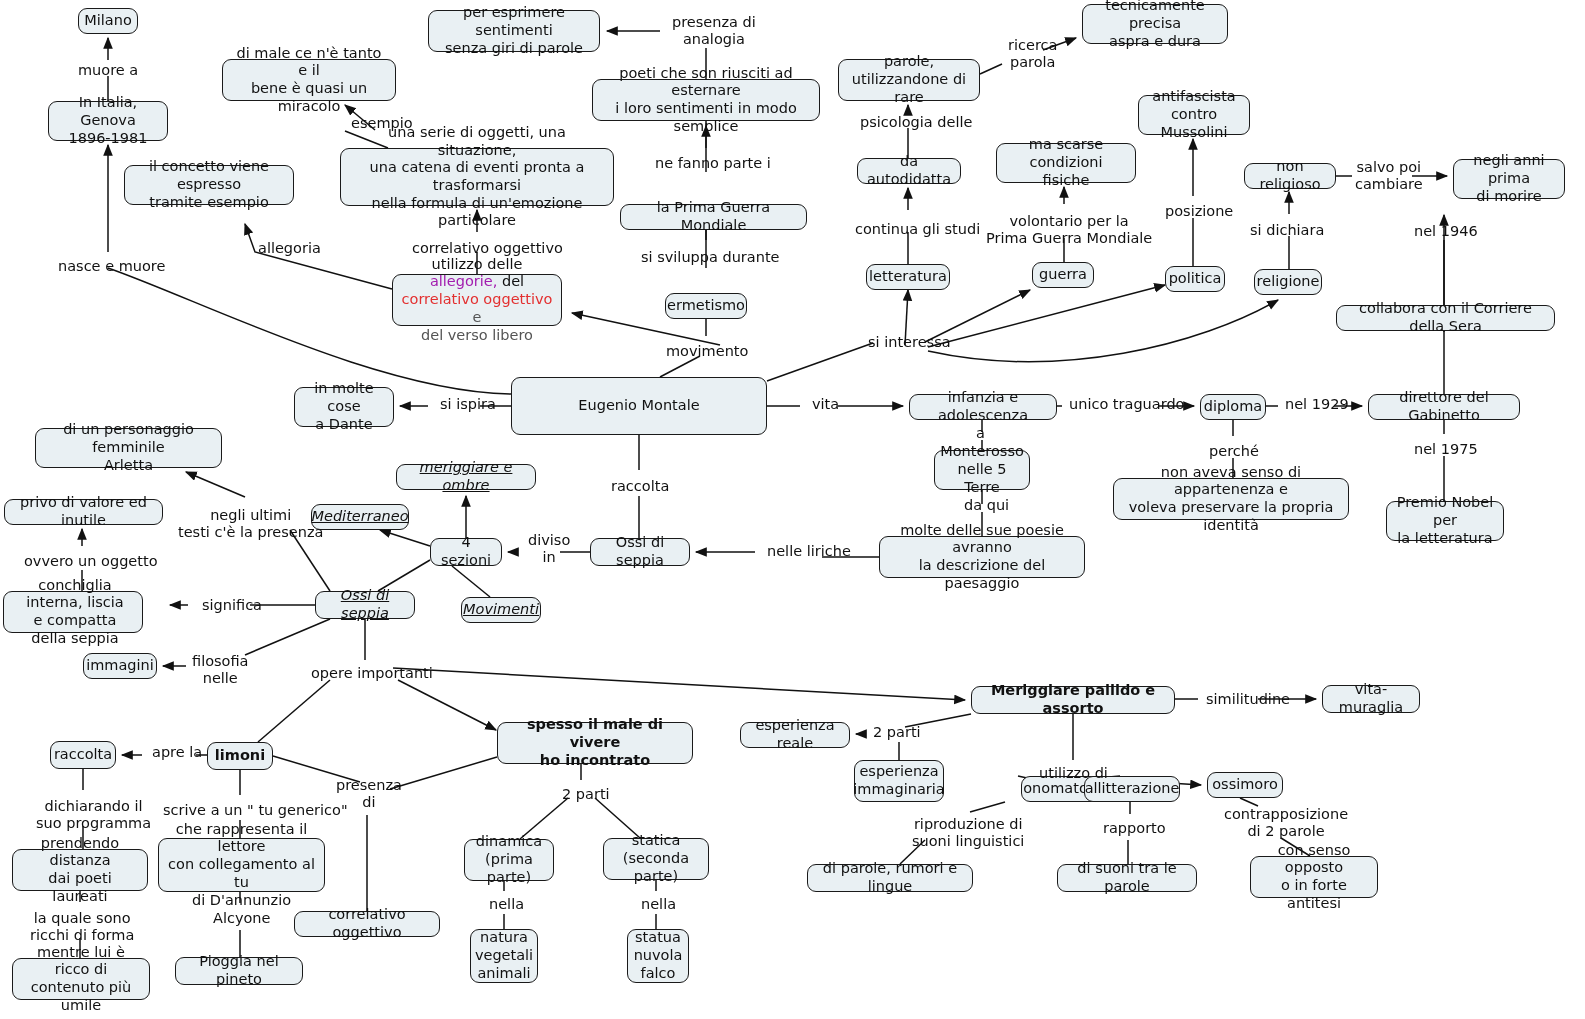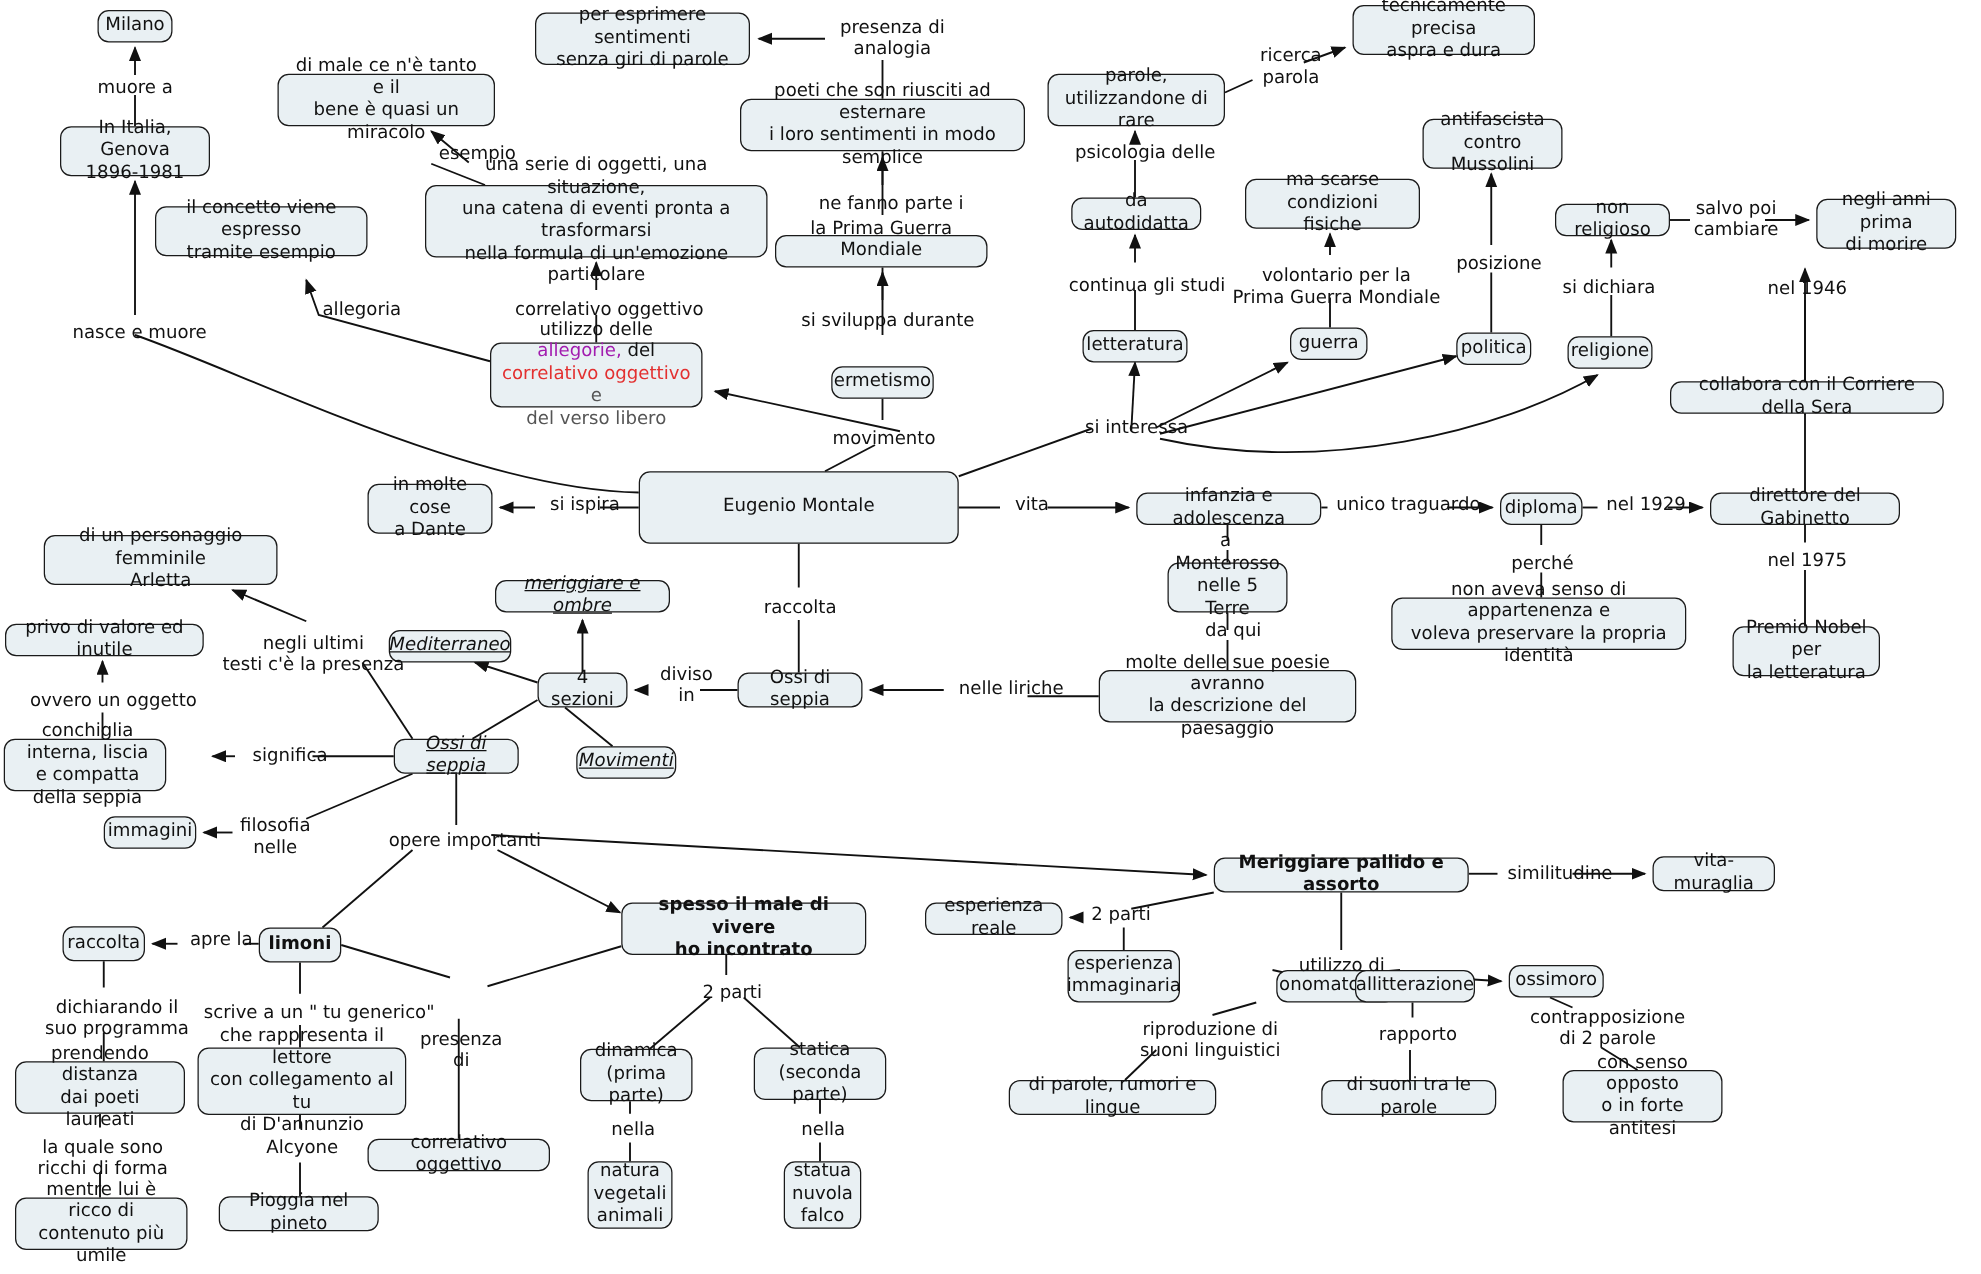--- a/index.html
+++ b/index.html
@@ -195,21 +195,21 @@
       <div class="node" style="left: 340px; top: 148px; width: 274px; height: 58px;"><span>una serie di oggetti, una situazione,
 una catena di eventi pronta a trasformarsi
 nella formula di un'emozione particolare</span></div>
       <div class="node rich" style="left: 392px; top: 274px; width: 170px; height: 52px;"><div style="white-space: pre-line;"><span>utilizzo delle </span><span class="c1">allegorie,</span><span> del
 </span><span class="c2">correlativo oggettivo</span><span class="c3"> e
 </span><span class="c3">del verso libero</span></div></div>
       <div class="node" style="left: 428px; top: 10px; width: 172px; height: 42px;"><span>per esprimere sentimenti
 senza giri di parole</span></div>
       <div class="node" style="left: 592px; top: 79px; width: 228px; height: 42px;"><span>poeti che son riusciti ad esternare
 i loro sentimenti in modo semplice</span></div>
-      <div class="node" style="left: 620px; top: 188px; width: 170px; height: 26px; align-items: flex-end;"><span>la Prima Guerra Mondiale</span></div>
+      <div class="node" style="left: 620px; top: 204px; width: 187px; height: 26px;"><span>la Prima Guerra Mondiale</span></div>
       <div class="node" style="left: 665px; top: 293px; width: 82px; height: 26px;"><span>ermetismo</span></div>
       <div class="node" style="left: 294px; top: 387px; width: 100px; height: 40px;"><span>in molte cose
 a Dante</span></div>
       <div class="node" style="left: 511px; top: 377px; width: 256px; height: 58px;"><span>Eugenio Montale</span></div>
       <div class="node" style="left: 1082px; top: 4px; width: 146px; height: 40px;"><span>tecnicamente precisa
 aspra e dura</span></div>
       <div class="node" style="left: 838px; top: 59px; width: 142px; height: 42px;"><span>parole,
 utilizzandone di rare</span></div>
       <div class="node" style="left: 857px; top: 158px; width: 104px; height: 26px;"><span>da autodidatta</span></div>
       <div class="node" style="left: 866px; top: 264px; width: 84px; height: 26px;"><span>letteratura</span></div>
@@ -236,21 +236,21 @@
       <div class="node" style="left: 1386px; top: 501px; width: 118px; height: 40px;"><span>Premio Nobel per
 la letteratura</span></div>
       <div class="node ital" style="left: 396px; top: 464px; width: 140px; height: 26px;"><span>meriggiare e ombre</span></div>
       <div class="node ital" style="left: 311px; top: 504px; width: 98px; height: 26px;"><span>Mediterraneo</span></div>
       <div class="node" style="left: 430px; top: 538px; width: 72px; height: 28px;"><span>4 sezioni</span></div>
       <div class="node ital" style="left: 461px; top: 597px; width: 80px; height: 26px;"><span>Movimenti</span></div>
       <div class="node" style="left: 590px; top: 538px; width: 100px; height: 28px;"><span>Ossi di seppia</span></div>
       <div class="node" style="left: 35px; top: 428px; width: 187px; height: 40px;"><span>di un personaggio femminile
 Arletta</span></div>
       <div class="node" style="left: 4px; top: 499px; width: 159px; height: 26px;"><span>privo di valore ed inutile</span></div>
-      <div class="node" style="left: 3px; top: 591px; width: 130px; height: 42px; padding-left: 11px;"><span>conchiglia interna, liscia
+      <div class="node" style="left: 3px; top: 591px; width: 140px; height: 42px; padding-left: 11px;"><span>conchiglia interna, liscia
 e compatta della seppia</span></div>
       <div class="node" style="left: 83px; top: 653px; width: 74px; height: 26px;"><span>immagini</span></div>
       <div class="node ital" style="left: 315px; top: 591px; width: 100px; height: 28px;"><span>Ossi di seppia</span></div>
       <div class="node" style="left: 50px; top: 741px; width: 66px; height: 28px;"><span>raccolta</span></div>
       <div class="node bold" style="left: 207px; top: 742px; width: 66px; height: 28px;"><span>limoni</span></div>
       <div class="node" style="left: 12px; top: 849px; width: 136px; height: 42px;"><span>prendendo distanza
 dai poeti laureati</span></div>
       <div class="node" style="left: 12px; top: 958px; width: 138px; height: 42px;"><span>mentre lui è ricco di
 contenuto più umile</span></div>
       <div class="node" style="left: 158px; top: 838px; width: 167px; height: 54px;"><span>che rappresenta il lettore
@@ -326,21 +326,21 @@
       <div class="lbl" style="left: 192px; top: 653px;">filosofia
 nelle</div>
       <div class="lbl" style="left: 311px; top: 665px;">opere importanti</div>
       <div class="lbl" style="left: 152px; top: 744px;">apre la</div>
       <div class="lbl" style="left: 36px; top: 798px;">dichiarando il
 suo programma</div>
       <div class="lbl" style="left: 30px; top: 910px;">la quale sono
 ricchi di forma</div>
       <div class="lbl" style="left: 163px; top: 802px;">scrive a un " tu generico"</div>
       <div class="lbl" style="left: 213px; top: 910px;">Alcyone</div>
-      <div class="lbl" style="left: 336px; top: 824px;">presenza
+      <div class="lbl" style="left: 336px; top: 777px;">presenza
 di</div>
       <div class="lbl" style="left: 562px; top: 786px;">2 parti</div>
       <div class="lbl" style="left: 489px; top: 896px;">nella</div>
       <div class="lbl" style="left: 641px; top: 896px;">nella</div>
       <div class="lbl" style="left: 873px; top: 724px;">2 parti</div>
       <div class="lbl" style="left: 1039px; top: 765px;">utilizzo di</div>
       <div class="lbl" style="left: 1206px; top: 691px;">similitudine</div>
       <div class="lbl" style="left: 912px; top: 816px;">riproduzione di
 suoni linguistici</div>
       <div class="lbl" style="left: 1103px; top: 820px;">rapporto</div>

